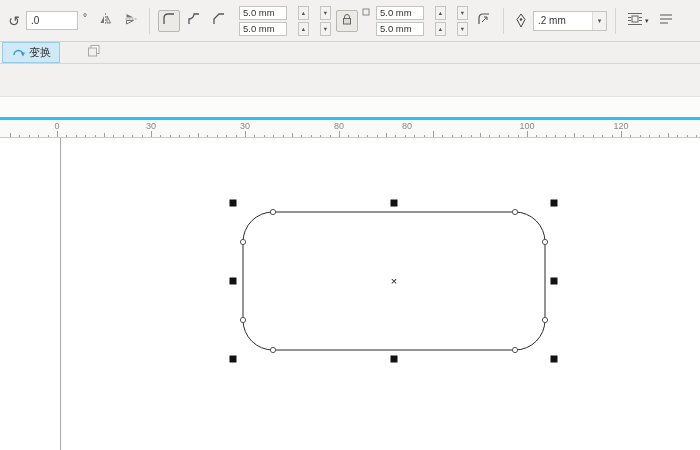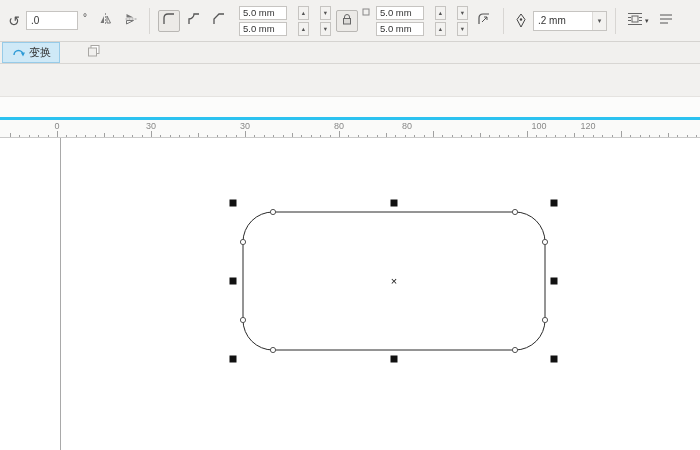--- a/index.html
+++ b/index.html
@@ -287,22 +287,22 @@
       <div class="tick" style="left: 658.6px; height: 2.5px;"></div>
       <div class="tick" style="left: 668px; height: 4px;"></div>
       <div class="tick" style="left: 677.4px; height: 2.5px;"></div>
       <div class="tick" style="left: 686.8px; height: 2.5px;"></div>
       <div class="tick" style="left: 696.2px; height: 2.5px;"></div>
       <div class="ruler-num" style="left: 57px;">0</div>
       <div class="ruler-num" style="left: 151px;">30</div>
       <div class="ruler-num" style="left: 245px;">30</div>
       <div class="ruler-num" style="left: 339px;">80</div>
       <div class="ruler-num" style="left: 407px;">80</div>
-      <div class="ruler-num" style="left: 539px;">100</div>
-      <div class="ruler-num" style="left: 588px;">120</div>
+      <div class="ruler-num" style="left: 527px;">100</div>
+      <div class="ruler-num" style="left: 621px;">120</div>
     </div>
 
   <div class="band canvas">
     <div class="guideline" style="left: 60px;"></div>
     <svg class="draw" width="700" height="312">
         <rect x="243" y="74" width="302" height="138" rx="30" ry="30" fill="none" stroke="#2b2b2b" stroke-width="1"></rect>
         <rect x="229.5" y="61.5" width="7" height="7" fill="#111111"></rect>
         <rect x="229.5" y="139.5" width="7" height="7" fill="#111111"></rect>
         <rect x="229.5" y="217.5" width="7" height="7" fill="#111111"></rect>
         <rect x="390.5" y="61.5" width="7" height="7" fill="#111111"></rect>

